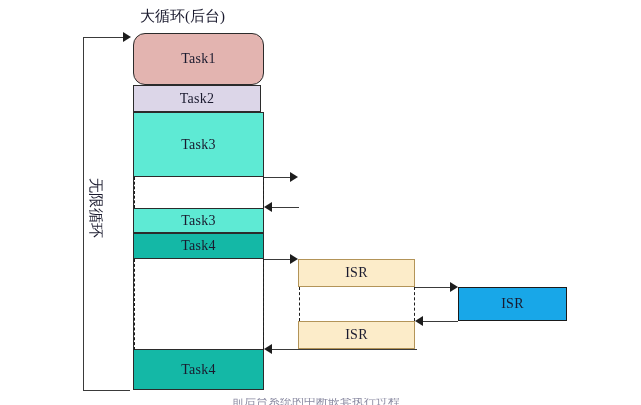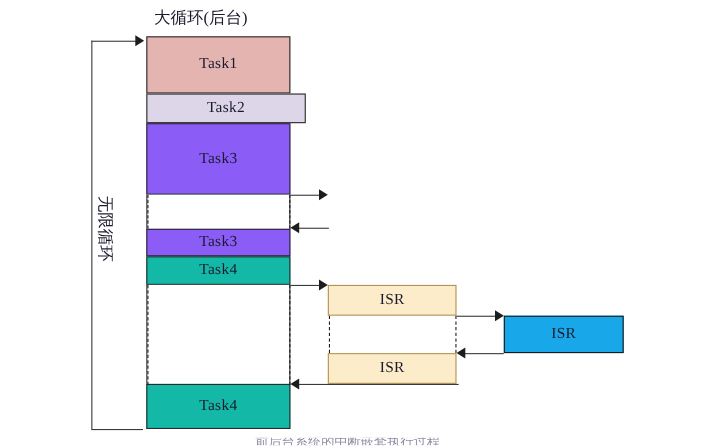--- a/index.html
+++ b/index.html
@@ -21,21 +21,21 @@
     align-items:center;
     justify-content:center;
     font-size:14px;
     color:#1a1a2e;
     letter-spacing:.3px;
     white-space:nowrap;
   }
   .task{border:1px solid #2b2b2b;}
   .task1{background:#e3b4b0;}
   .task2{background:#dcd6e8;}
-  .task3{background:#8b5cf6;}
+  .task3{background:#5eead4;}
   .task4{background:#14b8a6;}
   .isr{background:#fcecc9;border:1px solid #b39458;}
   .isr-blue{background:#18a7e8;border:1px solid #1a1a1a;}
   .interrupt{background:#b1a4c9;border:1px solid #2b2b2b;}
   .hollow{background:#ffffff;border:1px solid #2b2b2b;border-top:none;border-bottom:none;}
 
   
   .caption{
     position:absolute;
     font-size:15px;
@@ -87,25 +87,25 @@
   <div class="caption" style="left:140px;top:7px;">大循环(后台)</div>
 
   <div class="vcaption" style="left:105px;top:178px;">无限循环</div>
 
 
   <div class="vline" style="left:83px;top:37px;height:353px;"></div>
   <div class="hline" style="left:83px;top:37px;width:42px;"></div>
   <div class="arrow-r" style="left:123px;top:32px;"></div>
   <div class="hline" style="left:83px;top:390px;width:47px;"></div>
 
-  <div class="box task task1" style="left:133px;top:33px;width:131px;height:52px;">
+  <div class="box task task1" style="left:133px;top:33px;width:131px;height:52px;border-radius:12px;">
     <span>Task1</span>
   </div>
 
-  <div class="box task task2" style="left:133px;top:85px;width:145px;height:27px;">
+  <div class="box task task2" style="left:133px;top:85px;width:128px;height:27px;">
     <span>Task2</span>
   </div>
 
   <div class="box task task3" style="left:133px;top:112px;width:131px;height:65px;">
     <span>Task3</span>
   </div>
 
   <div class="box hollow" style="left:133px;top:177px;width:131px;height:31px;"></div>
 
   <div class="box task task3" style="left:133px;top:208px;width:131px;height:25px;">

